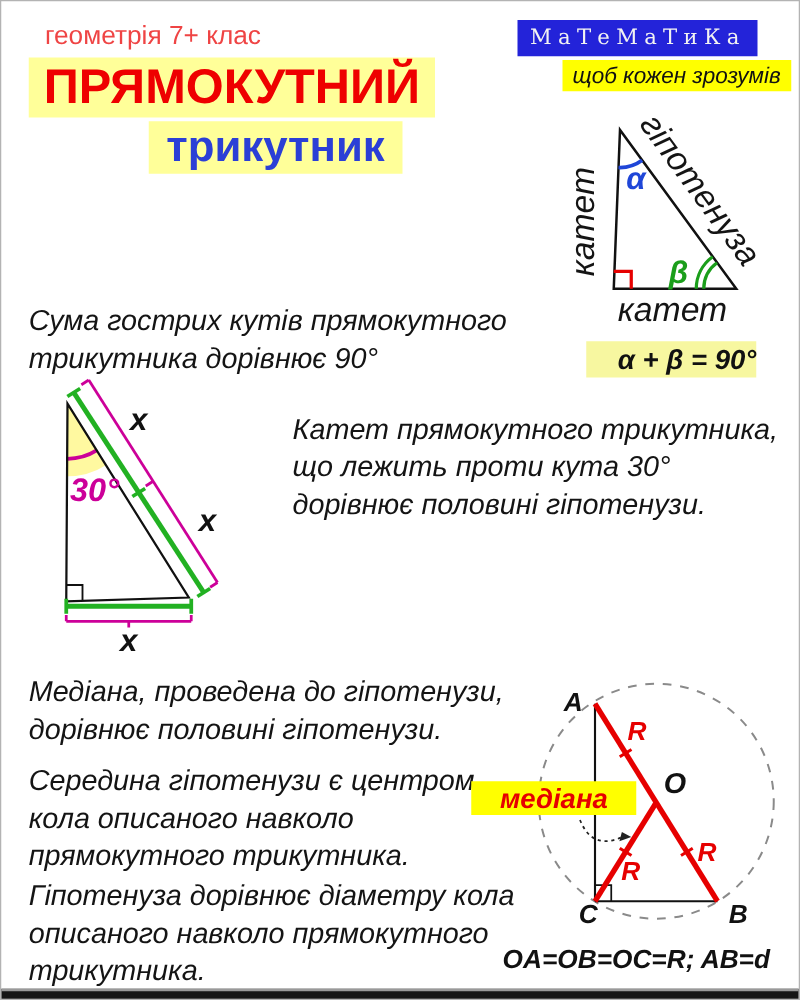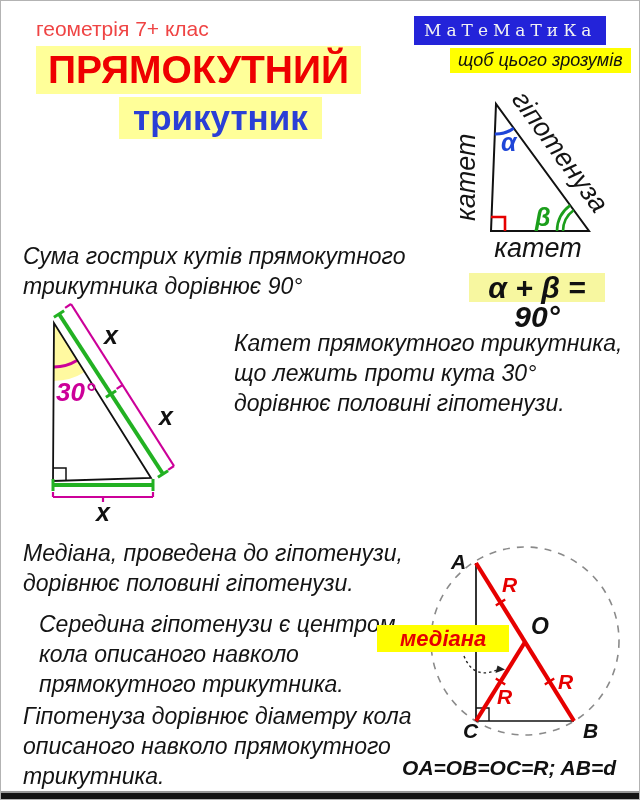--- a/index.html
+++ b/index.html
@@ -2,42 +2,42 @@
 <html><head>
 <meta charset="utf-8">
 <style>
   html,body { margin:0; padding:0; background:#ffffff; }
   .page { position:relative; width:640px; height:800px; background:#ffffff;
           border:1px solid #b3b3b3; box-sizing:border-box; overflow:hidden;
           font-family:"Liberation Sans", sans-serif; }
 
   .course { position:absolute; left:35px; top:16px; font-size:21px; color:#ef4444; }
   .title1 { position:absolute; left:22px; top:45px; background:#ffff99; color:#ee0000;
-            font-weight:bold; font-size:39px; line-height:48px; padding:0 12px;margin-left:13px; }
+            font-weight:bold; font-size:39px; line-height:48px; padding:0 12px; }
   .title2 { position:absolute; left:118px; top:96px; background:#ffff99; color:#2b3fd6;
             font-weight:bold; font-size:35px; line-height:42px; padding:0 14px; }
   .brand  { position:absolute; left:413px; top:15px; background:#2323d9; color:#f2f2f2;
             font-family:"DejaVu Serif", serif; font-size:17px; letter-spacing:5px;
             line-height:29px; padding:0 10px; }
   .slogan { position:absolute; left:449px; top:47px; background:#ffff00; color:#111;
             font-style:italic; font-size:18px; line-height:25px; padding:0 8px; }
 
   .para { position:absolute; font-style:italic; font-size:23px; line-height:30px;
           color:#141414; white-space:pre-line; }
   #p-def  { left:22px;  top:164px; width:450px; }
   #p-sum  { left:22px;  top:240px; width:450px; }
   #p-30a  { left:233px; top:327px; width:400px; }
   #p-30b  { left:233px; top:429px; width:400px; }
   #p-med  { left:22px;  top:537px; width:400px; }
-  #p-circ { left:22px;  top:608px; width:380px;margin-left:16px; }
+  #p-circ { left:22px;  top:608px; width:380px; }
   #p-diam { left:22px;  top:700px; width:400px; }
 
   .formula1 { position:absolute; left:468px; top:272px; width:136px; height:29px;
-              background:#f7f7a0; text-align:center; font-weight:bold; font-style:italic;
-              font-size:30px; line-height:29px; color:#111; }
+              background:#f7f7a0; text-align:right; font-weight:bold; font-style:italic;
+              font-size:22px; line-height:29px; color:#111; }
   .median-label { position:absolute; left:376px; top:624px; background:#ffff00;
               color:#e60000; font-style:italic; font-weight:600; font-size:22px;
               line-height:27px; padding:0 23px; }
   .formula2 { position:absolute; left:400px; top:755px; width:215px; text-align:right;
               font-weight:bold; font-style:italic; font-size:21px; color:#111; }
   .footer-bar { position:absolute; left:0; top:790px; width:100%; height:10px;
               background:#151515; border-top:2px solid #999; box-sizing:border-box; }
 
   .d1 { position:absolute; left:430px; top:92px; }
   .d2 { position:absolute; left:25px;  top:298px; }
@@ -53,21 +53,21 @@
 </style>
 </head>
 <body>
 
 <div class="page">
 
   <div class="course">геометрія 7+ клас</div>
   <div class="title1">ПРЯМОКУТНИЙ</div>
   <div class="title2">трикутник</div>
   <div class="brand">МаТеМаТиКа</div>
-  <div class="slogan">щоб цього зрозумів</div>
+  <div class="slogan">щоб кожен зрозумів</div>
 
   <svg class="d1" width="210" height="172" viewBox="0 0 210 172">
     <polygon points="65,11 60,138 158,138" fill="#ffffff" stroke="#111111" stroke-width="2"></polygon>
     <path d="M60,124 L74,124 L74,138" fill="none" stroke="#e60000" stroke-width="2.6"></path>
     <path d="M63.8,41 A30,30 0 0 0 82.7,35.2" fill="none" stroke="#1f46d8" stroke-width="3"></path>
     <path d="M132,138 A26,26 0 0 1 142.6,117.2" fill="none" stroke="#1b9e1b" stroke-width="2.6"></path>
     <path d="M126,138 A32,32 0 0 1 139.1,112.4" fill="none" stroke="#1b9e1b" stroke-width="2.6"></path>
     <text x="70" y="58" class="greek" fill="#1f46d8">α</text>
     <text x="104" y="133" class="greek" fill="#1b9e1b">β</text>
     <text class="side" transform="translate(44,128) rotate(-90)">катет</text>

